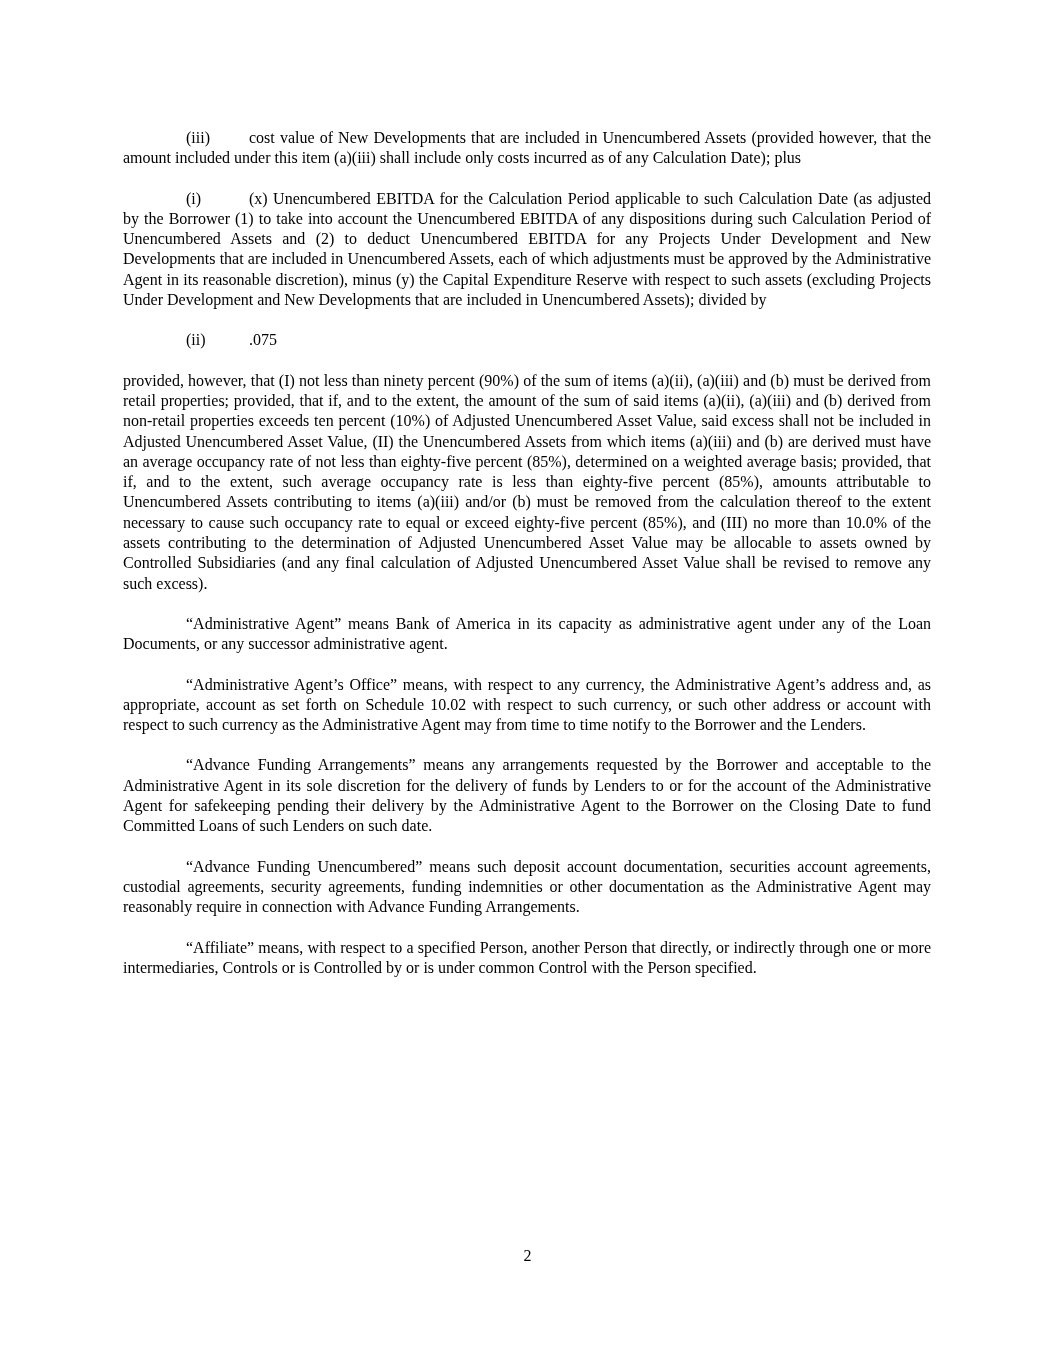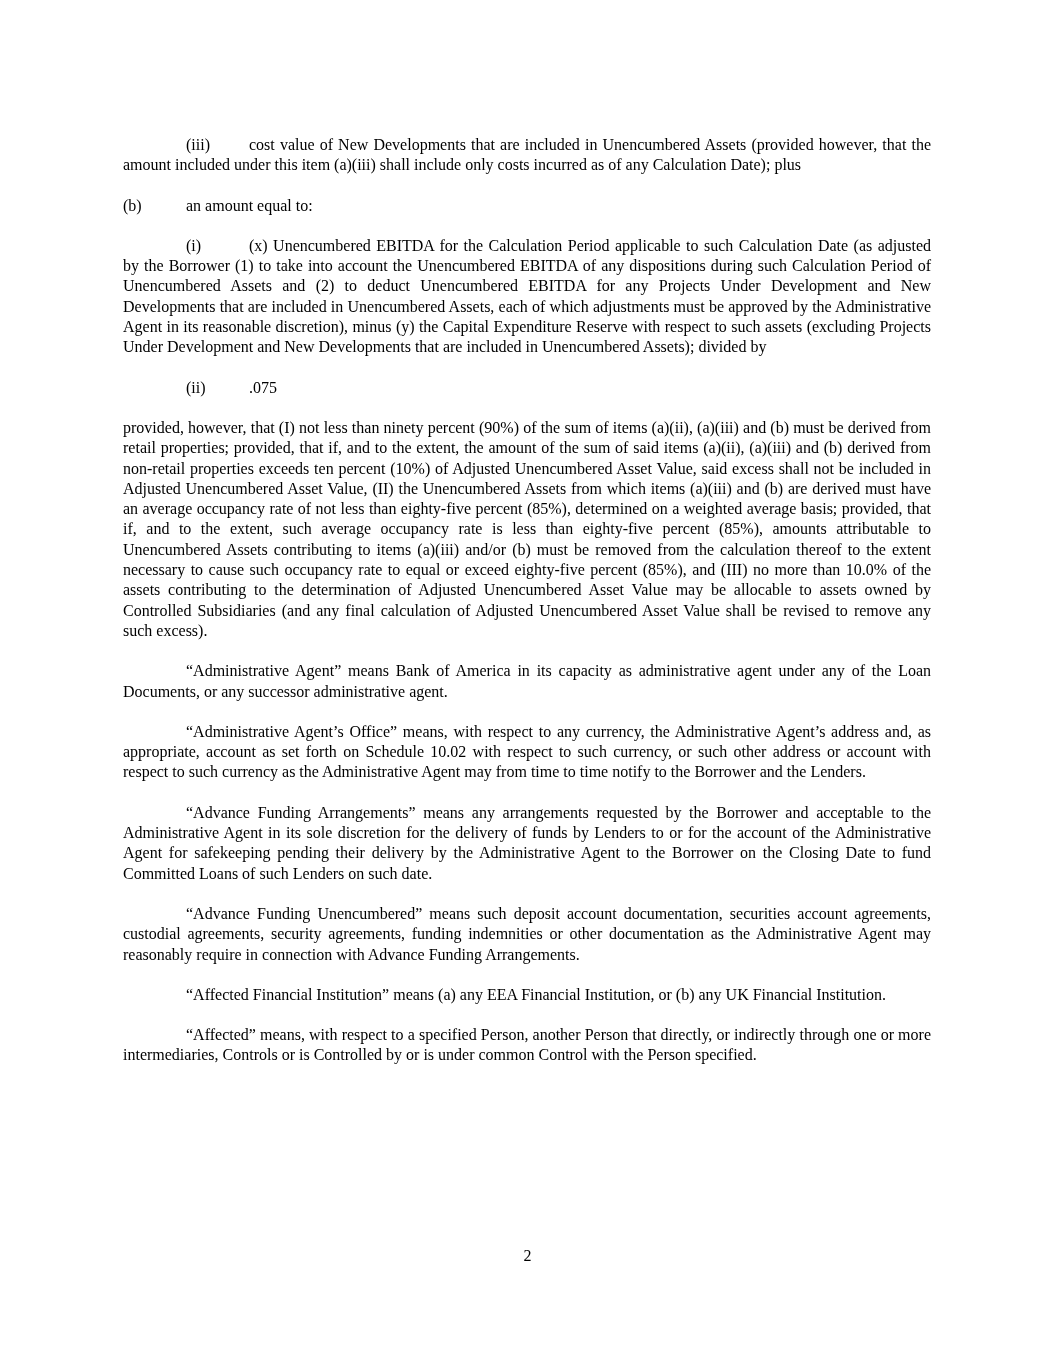--- a/index.html
+++ b/index.html
@@ -18,21 +18,21 @@
     color: #000000;
     overflow: hidden;
   }
   .content {
     position: absolute;
     left: 123px;
     top: 124px;
     width: 808px;
   }
   .content p {
-    margin: 11px 0 20px 0;
+    margin: 4px 0 20px 0;
     text-align: justify;
     text-justify: inter-word;
   }
   
   .sub { margin-left: 63px; }
   
   .fli { text-indent: 63px; }
   
   .tab-label {
     display: inline-block;
@@ -48,27 +48,25 @@
     text-align: center;
     font-size: 16px;
   }
 </style>
 </head>
 <body>
 
 <div class="page">
   <div class="content">
       <p class="sub fli"><span class="tab-label">(iii)</span><span>cost value of New Developments that are included in Unencumbered Assets (provided however, that the amount included under this item (a)(iii) shall include only costs incurred as of any Calculation Date); plus</span></p>
-      <p class="sub"><span class="tab-label">(b)</span><span>an amount equal to:</span></p>
       <p class="sub fli"><span class="tab-label">(i)</span><span>(x) Unencumbered EBITDA for the Calculation Period applicable to such Calculation Date (as adjusted by the Borrower (1) to take into account the Unencumbered EBITDA of any dispositions during such Calculation Period of Unencumbered Assets and (2) to deduct Unencumbered EBITDA for any Projects Under Development and New Developments that are included in Unencumbered Assets, each of which adjustments must be approved by the Administrative Agent in its reasonable discretion), minus (y) the Capital Expenditure Reserve with respect to such assets (excluding Projects Under Development and New Developments that are included in Unencumbered Assets); divided by</span></p>
       <p class="sub fli"><span class="tab-label">(ii)</span><span>.075</span></p>
       <p class="sub"><span>provided, however, that (I) not less than ninety percent (90%) of the sum of items (a)(ii), (a)(iii) and (b) must be derived from retail properties; provided, that if, and to the extent, the amount of the sum of said items (a)(ii), (a)(iii) and (b) derived from non-retail properties exceeds ten percent (10%) of Adjusted Unencumbered Asset Value, said excess shall not be included in Adjusted Unencumbered Asset Value, (II) the Unencumbered Assets from which items (a)(iii) and (b) are derived must have an average occupancy rate of not less than eighty-five percent (85%), determined on a weighted average basis; provided, that if, and to the extent, such average occupancy rate is less than eighty-five percent (85%), amounts attributable to Unencumbered Assets contributing to items (a)(iii) and/or (b) must be removed from the calculation thereof to the extent necessary to cause such occupancy rate to equal or exceed eighty-five percent (85%), and (III) no more than 10.0% of the assets contributing to the determination of Adjusted Unencumbered Asset Value may be allocable to assets owned by Controlled Subsidiaries (and any final calculation of Adjusted Unencumbered Asset Value shall be revised to remove any such excess).</span></p>
       <p class="fli"><span>“</span><span class="u">Administrative Agent</span><span>” means Bank of America in its capacity as administrative agent under any of the Loan Documents, or any successor administrative agent.</span></p>
       <p class="fli"><span>“</span><span class="u">Administrative Agent’s Office</span><span>” means, with respect to any currency, the Administrative Agent’s address and, as appropriate, account as set forth on </span><span class="u">Schedule 10.02</span><span> with respect to such currency, or such other address or account with respect to such currency as the Administrative Agent may from time to time notify to the Borrower and the Lenders.</span></p>
       <p class="fli"><span>“</span><span class="u">Advance Funding Arrangements</span><span>” means any arrangements requested by the Borrower and acceptable to the Administrative Agent in its sole discretion for the delivery of funds by Lenders to or for the account of the Administrative Agent for safekeeping pending their delivery by the Administrative Agent to the Borrower on the Closing Date to fund Committed Loans of such Lenders on such date.</span></p>
       <p class="fli"><span>“</span><span class="u">Advance Funding Unencumbered</span><span>” means such deposit account documentation, securities account agreements, custodial agreements, security agreements, funding indemnities or other documentation as the Administrative Agent may reasonably require in connection with Advance Funding Arrangements.</span></p>
-      <p class="fli"><span>“</span><span class="u">Affected Financial Institution</span><span>” means (a) any EEA Financial Institution, or (b) any UK Financial Institution.</span></p>
-      <p class="fli"><span>“</span><span class="u">Affected</span><span>” means, with respect to a specified Person, another Person that directly, or indirectly through one or more intermediaries, Controls or is Controlled by or is under common Control with the Person specified.</span></p>
+      <p class="fli"><span>“</span><span class="u">Affiliate</span><span>” means, with respect to a specified Person, another Person that directly, or indirectly through one or more intermediaries, Controls or is Controlled by or is under common Control with the Person specified.</span></p>
     </div>
   <div class="footer">
     <span>2</span>
   </div>
 </div>
 
 </body></html>

